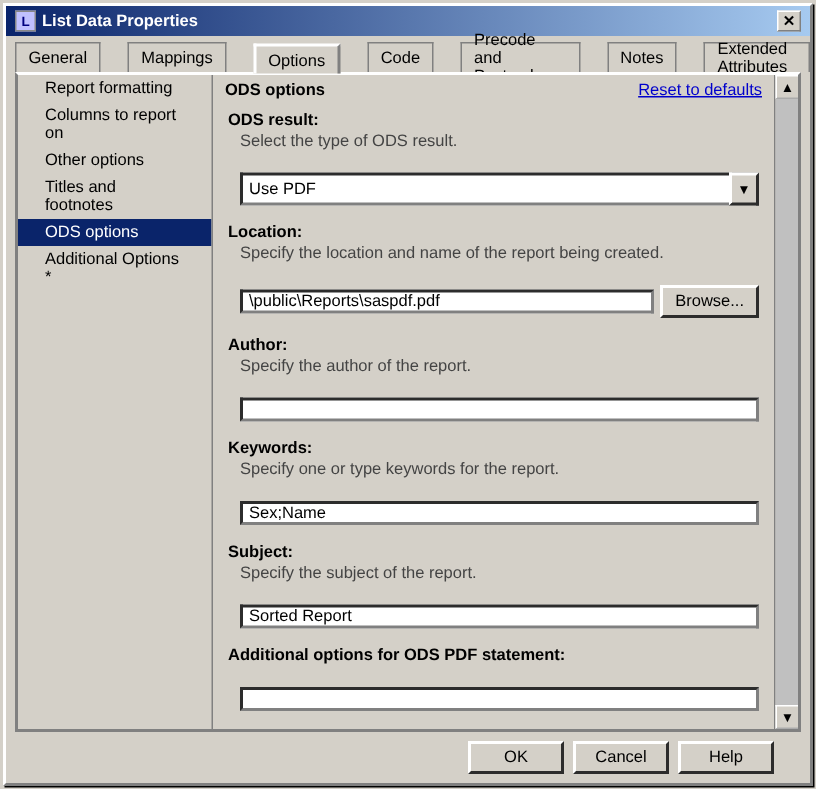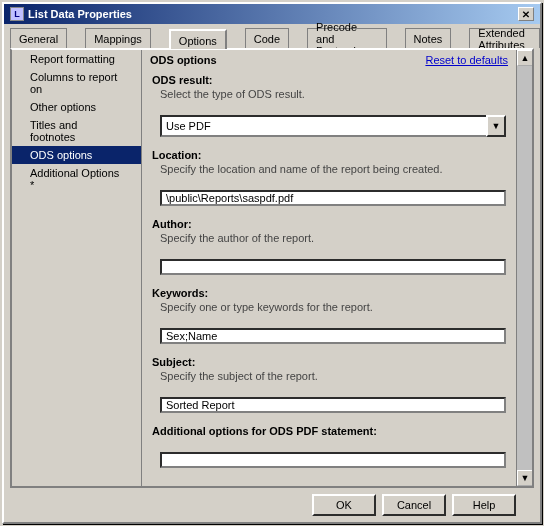--- a/index.html
+++ b/index.html
@@ -314,20 +314,21 @@
             <div class="select-arrow">▼</div>
           </div>
         </div>
       </div>
 
       <div class="section">
         <div class="section-label">Location:</div>
         <div class="section-desc">Specify the location and name of the report being created.</div>
         <div class="input-row">
           <input type="text" value="\public\Reports\saspdf.pdf" style="">
+          <button class="browse-btn">Browse...</button>
         </div>
       </div>
 
       <div class="section">
         <div class="section-label">Author:</div>
         <div class="section-desc">Specify the author of the report.</div>
         <div class="input-row">
           <input type="text" style="">
         </div>
       </div>

